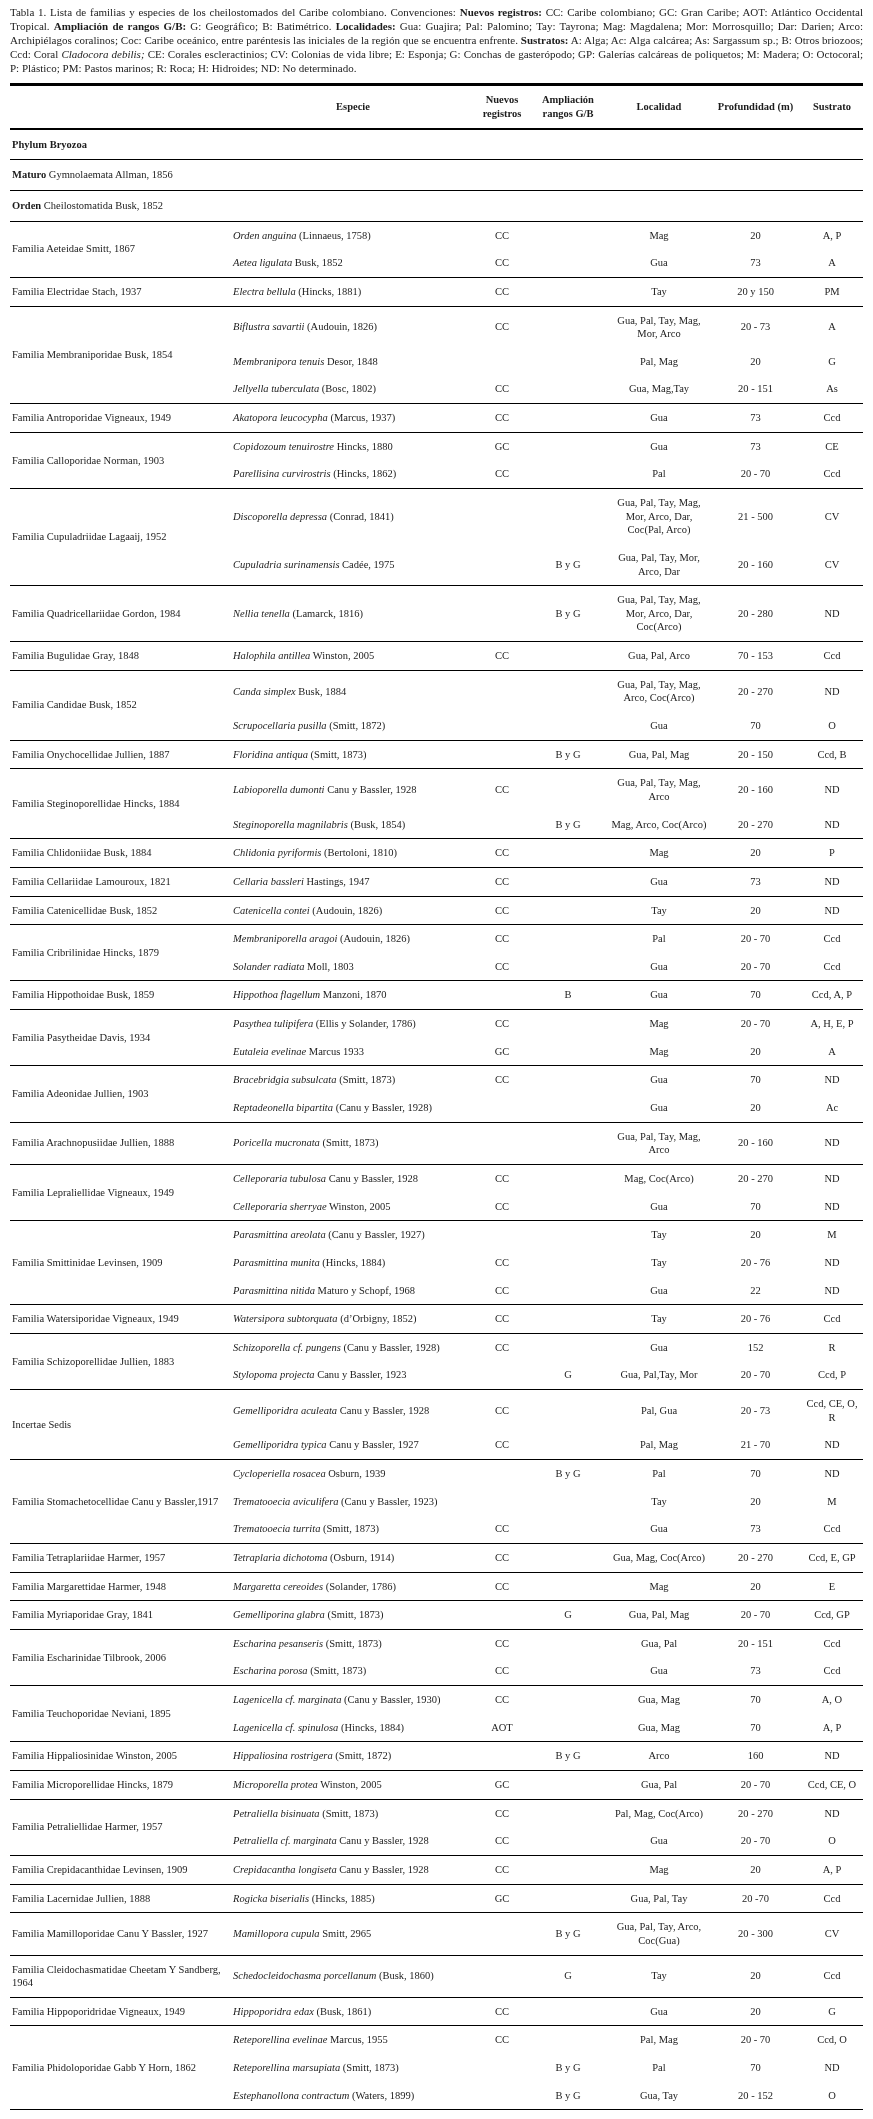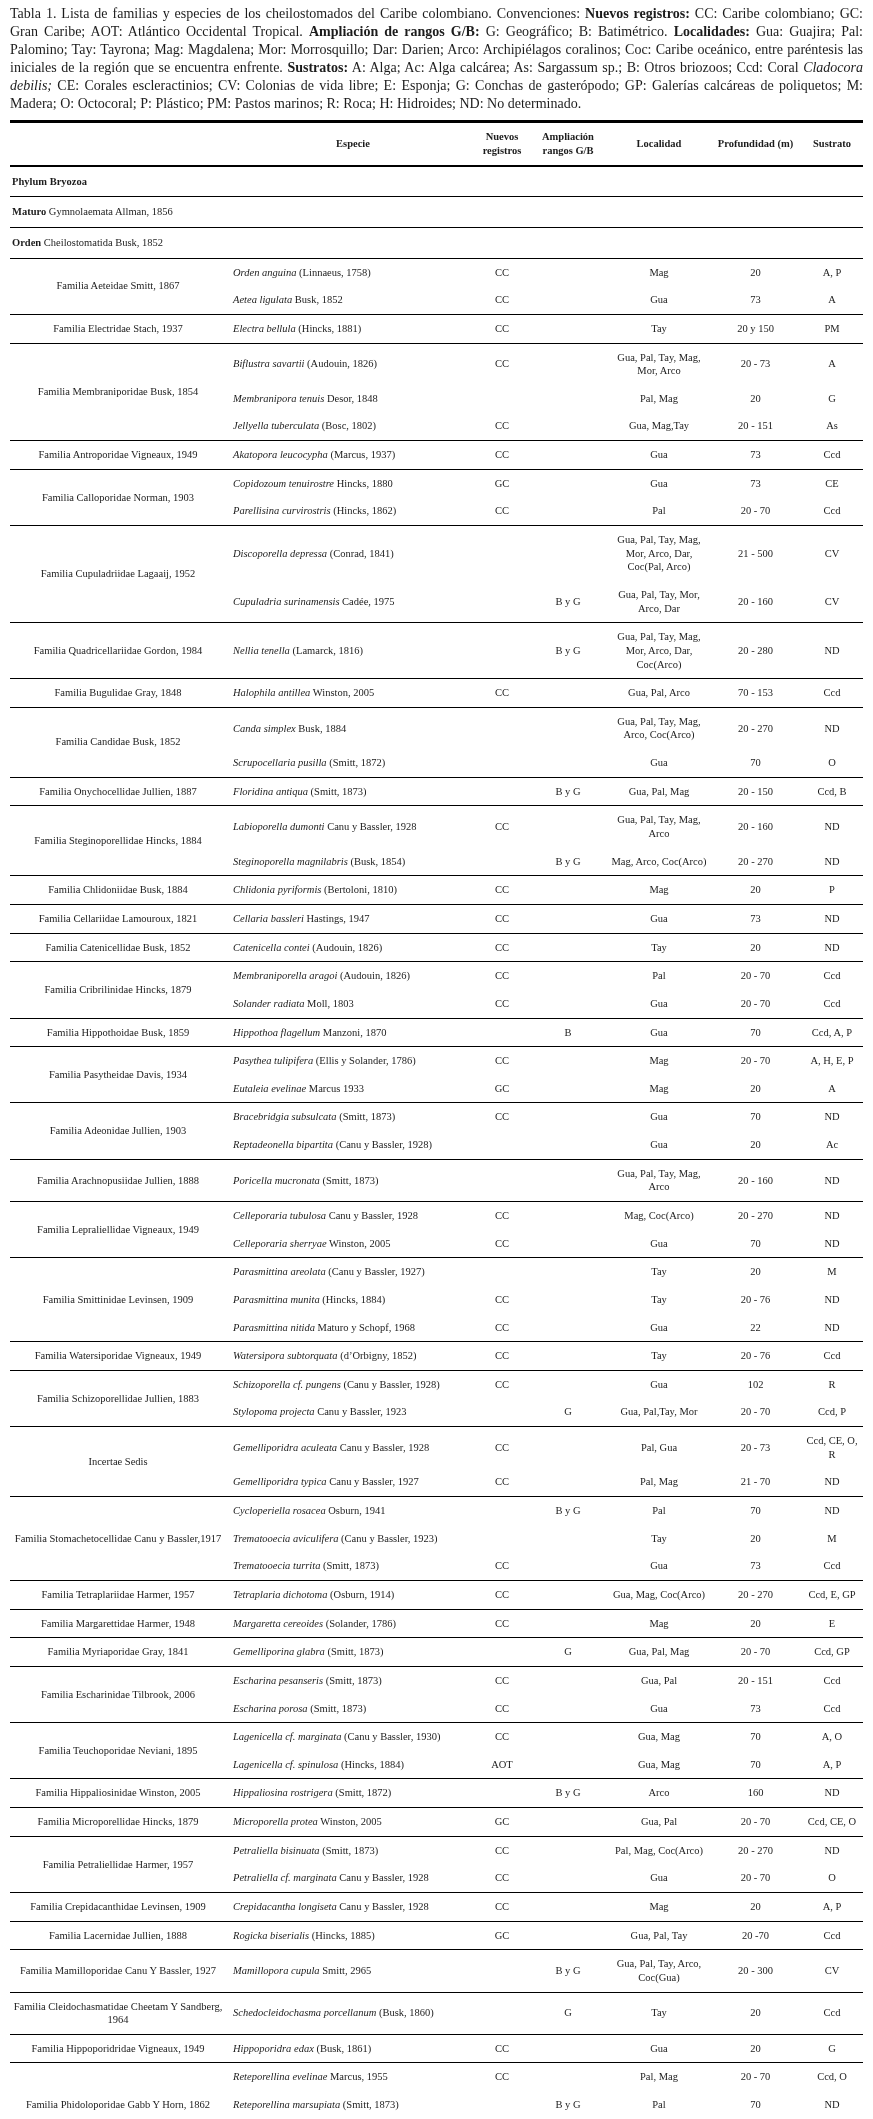--- a/index.html
+++ b/index.html
@@ -1,30 +1,30 @@
 <!DOCTYPE html>
 <html><head>
 <meta charset="utf-8">
 <style>
   html,body{margin:0;padding:0;background:#fff;}
   .page{width:873px;box-sizing:border-box;padding:5px 10px 8px 10px;
         font-family:"Liberation Serif",serif;color:#1c1c1c;}
-  .caption{font-size:14px;line-height:1.28;text-align:justify;margin:0 0 8px 0;}
+  .caption{font-size:11px;line-height:1.28;text-align:justify;margin:0 0 8px 0;}
   .caption b{font-weight:bold}
   .caption i{font-style:italic}
   table.tbl{border-collapse:collapse;table-layout:fixed;width:853px;
             border-top:3px solid #000;border-bottom:3px solid #000;
             font-size:10.5px;line-height:1.3;color:#1c1c1c;}
   col.c-fam{width:220px} col.c-sp{width:246px} col.c-reg{width:52px}
   col.c-amp{width:80px}  col.c-loc{width:102px} col.c-prof{width:91px}
   col.c-sus{width:62px}
   thead th{font-weight:bold;text-align:center;vertical-align:middle;
            padding:7px 2px;border-bottom:2.5px solid #000;}
   td{vertical-align:middle;padding:7px 3px;}
-  td.fam{text-align:center;padding-left:2px;padding-right:6px;}
+  td.fam{text-align:left;padding-left:2px;padding-right:6px;}
   td.fam.it{}
   td.sp{text-align:justify;padding-right:10px;}
   td.sp i{font-style:italic;}
   td.c{text-align:center;}
   tr.sec td{padding:8px 2px;font-size:10.5px;}
   tr.sec td b{font-weight:bold;margin-top:28px;}
   tr.bt td{border-top:1.5px solid #000;}
   tr.nt td{border-top:0;}
 </style>
 </head>
@@ -364,21 +364,21 @@
           <td class="c">Tay</td>
           <td class="c">20 - 76</td>
           <td class="c">Ccd</td>
         </tr>
         <tr class="bt">
           <td class="fam" rowspan="2">Familia Schizoporellidae Jullien, 1883</td>
           <td class="sp"><i>Schizoporella cf. pungens</i> <span>(Canu y Bassler, 1928)</span></td>
           <td class="c">CC</td>
           <td class="c"></td>
           <td class="c">Gua</td>
-          <td class="c">102</td>
+          <td class="c">152</td>
           <td class="c">R</td>
         </tr>
         <tr class="">
           <td class="sp"><i>Stylopoma projecta</i> <span>Canu y Bassler, 1923</span></td>
           <td class="c"></td>
           <td class="c">G</td>
           <td class="c">Gua, Pal,Tay, Mor</td>
           <td class="c">20 - 70</td>
           <td class="c">Ccd, P</td>
         </tr>
@@ -394,21 +394,21 @@
         <tr class="">
           <td class="sp"><i>Gemelliporidra typica</i> <span>Canu y Bassler, 1927</span></td>
           <td class="c">CC</td>
           <td class="c"></td>
           <td class="c">Pal, Mag</td>
           <td class="c">21 - 70</td>
           <td class="c">ND</td>
         </tr>
         <tr class="bt">
           <td class="fam" rowspan="3">Familia Stomachetocellidae Canu y Bassler,1917</td>
-          <td class="sp"><i>Cycloperiella rosacea</i> <span>Osburn, 1941</span></td>
+          <td class="sp"><i>Cycloperiella rosacea</i> <span>Osburn, 1939</span></td>
           <td class="c"></td>
           <td class="c">B y G</td>
           <td class="c">Pal</td>
           <td class="c">70</td>
           <td class="c">ND</td>
         </tr>
         <tr class="">
           <td class="sp"><i>Trematooecia aviculifera</i> <span>(Canu y Bassler, 1923)</span></td>
           <td class="c"></td>
           <td class="c"></td>

